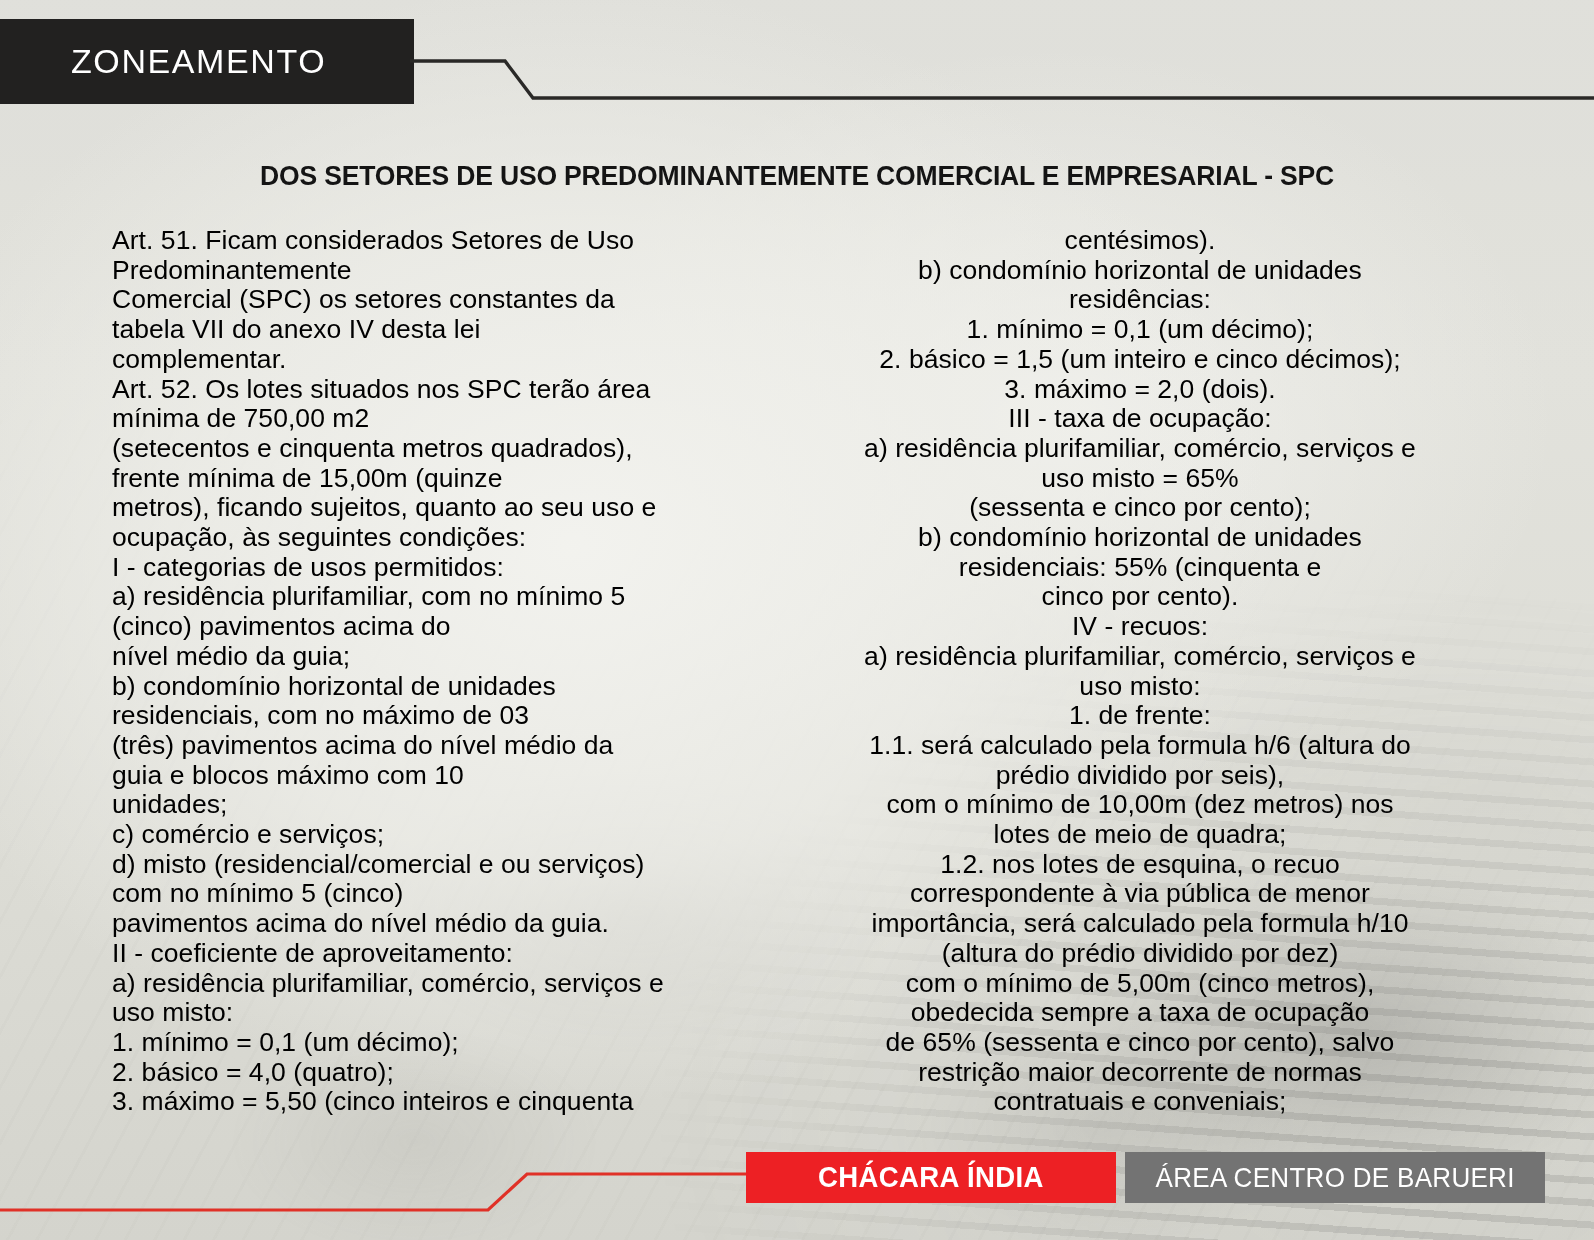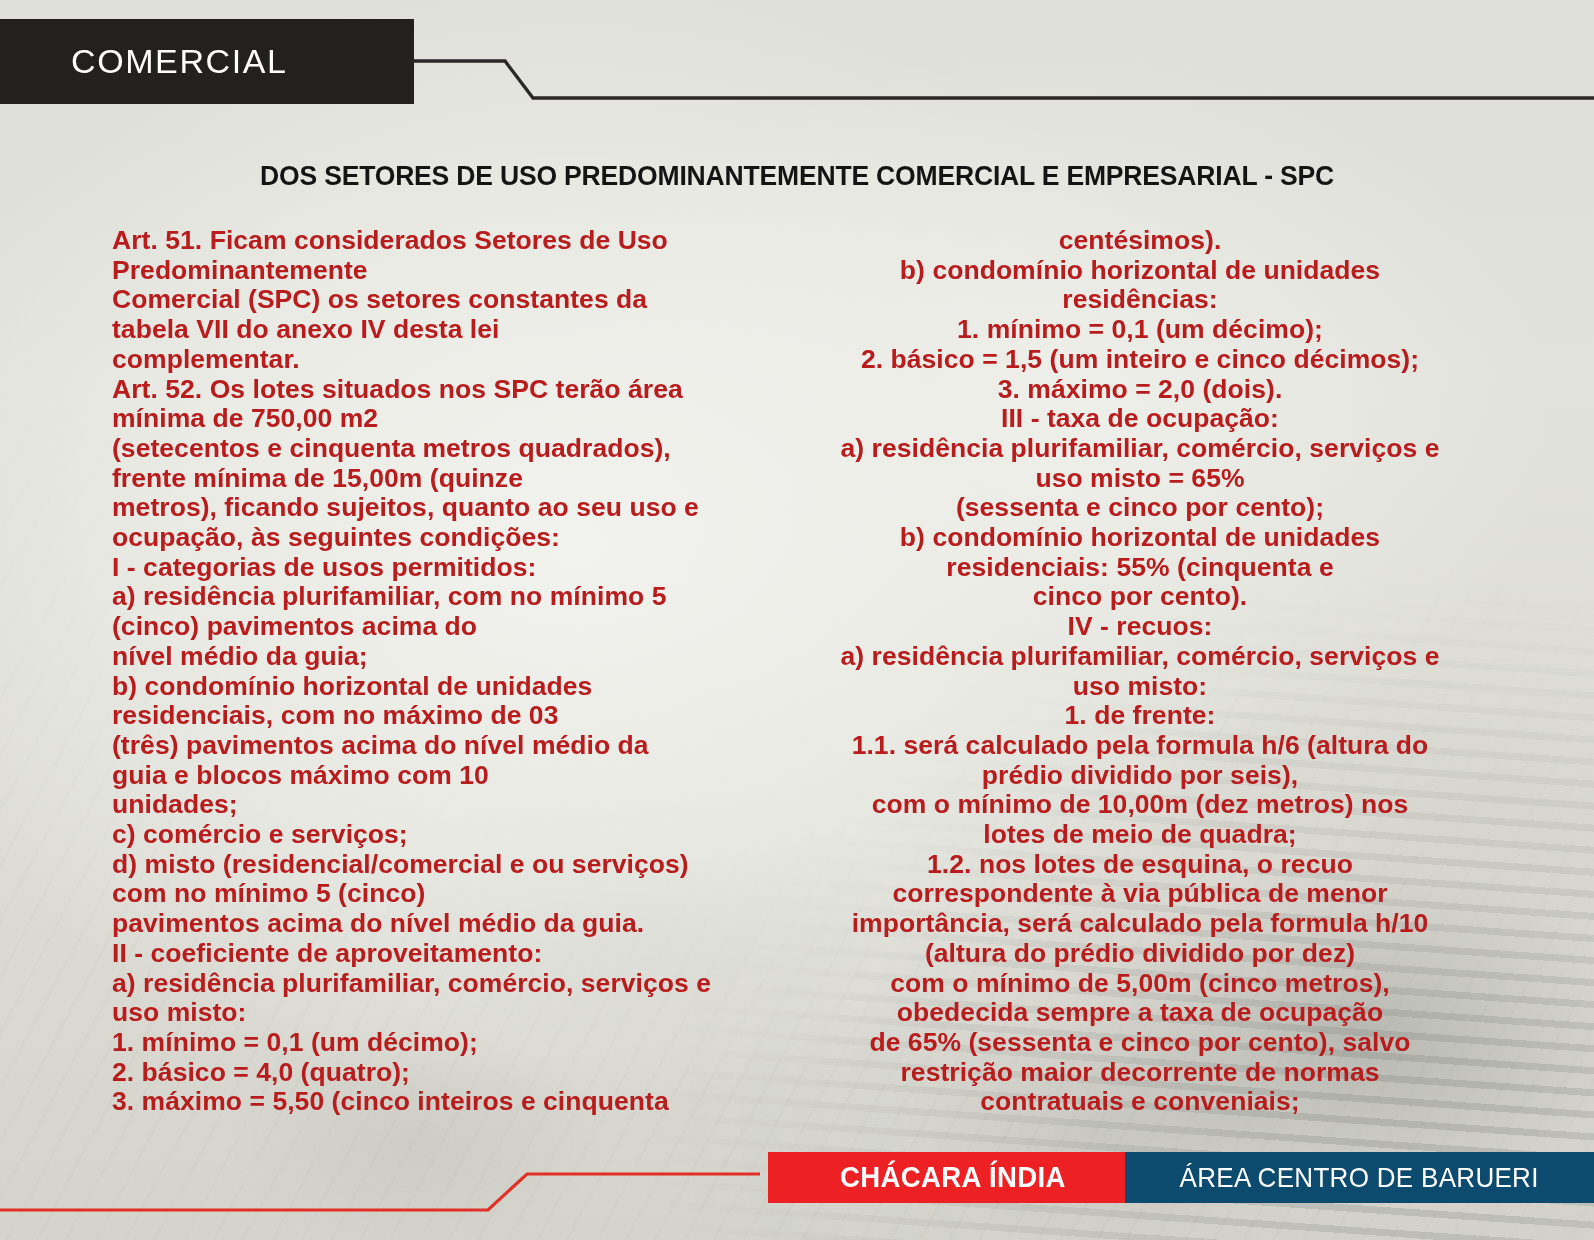--- a/index.html
+++ b/index.html
@@ -112,55 +112,55 @@
     left: 112px;
     top: 226px;
     width: 1375px;
     display: flex;
     gap: 68px;
   }
   .col {
     width: 640px;
     font-size: 26.5px;
     line-height: 29.7px;
-    color: #b91c1c;
-    font-weight: 700;
+    color: #000000;
+    font-weight: 400;
     letter-spacing: 0.05px;
     white-space: pre-line;
   }
   .col-right { margin-left: 0; text-align: center; }
 
   
   .footer-rule {
     position: absolute;
     left: 0; bottom: 0;
     width: 1594px; height: 110px;
     pointer-events: none;
   }
   .footer-brand {
     position: absolute;
-    left: 768px; top: 1152px;
+    left: 746px; top: 1152px;
     width: 370px; height: 51px;
     background: #ed2024;
     display: flex;
     align-items: center;
     justify-content: center;
   }
   .footer-brand-label {
     color: #ffffff;
     font-size: 29px;
     font-weight: bold;
     letter-spacing: 0.4px;
     transform: scaleX(0.95);
   }
   .footer-area {
     position: absolute;
     left: 1125px; top: 1152px;
-    width: 469px; height: 51px;
-    background: #0c4a6e;
+    width: 420px; height: 51px;
+    background: #737373;
     display: flex;
     align-items: center;
     justify-content: center;
   }
   .footer-area-label {
     color: #ffffff;
     font-size: 28px;
     font-weight: 400;
     letter-spacing: 0.3px;
     transform: scaleX(0.93);
@@ -170,21 +170,21 @@
 <body>
 
 <div id="slide">
 
   <div class="bg-photo"></div>
   <div class="bg-aerial"></div>
   <div class="bg-aerial2"></div>
   <div class="bg-wash"></div>
 
   <div class="top-banner">
-    <span class="top-banner-label">COMERCIAL</span>
+    <span class="top-banner-label">ZONEAMENTO</span>
   </div>
 
   <svg class="top-rule" viewBox="0 0 1184 90" preserveAspectRatio="none">
     <polyline points="0,43 95,43 123,80 1184,80" fill="none" stroke="#2a2927" stroke-width="3.4" vector-effect="non-scaling-stroke"></polyline>
   </svg>
 
   <div class="doc-heading">DOS SETORES DE USO PREDOMINANTEMENTE COMERCIAL E EMPRESARIAL - SPC</div>
 
   <div class="columns">
     <div class="col col-left">Art. 51. Ficam considerados Setores de Uso Predominantemente

